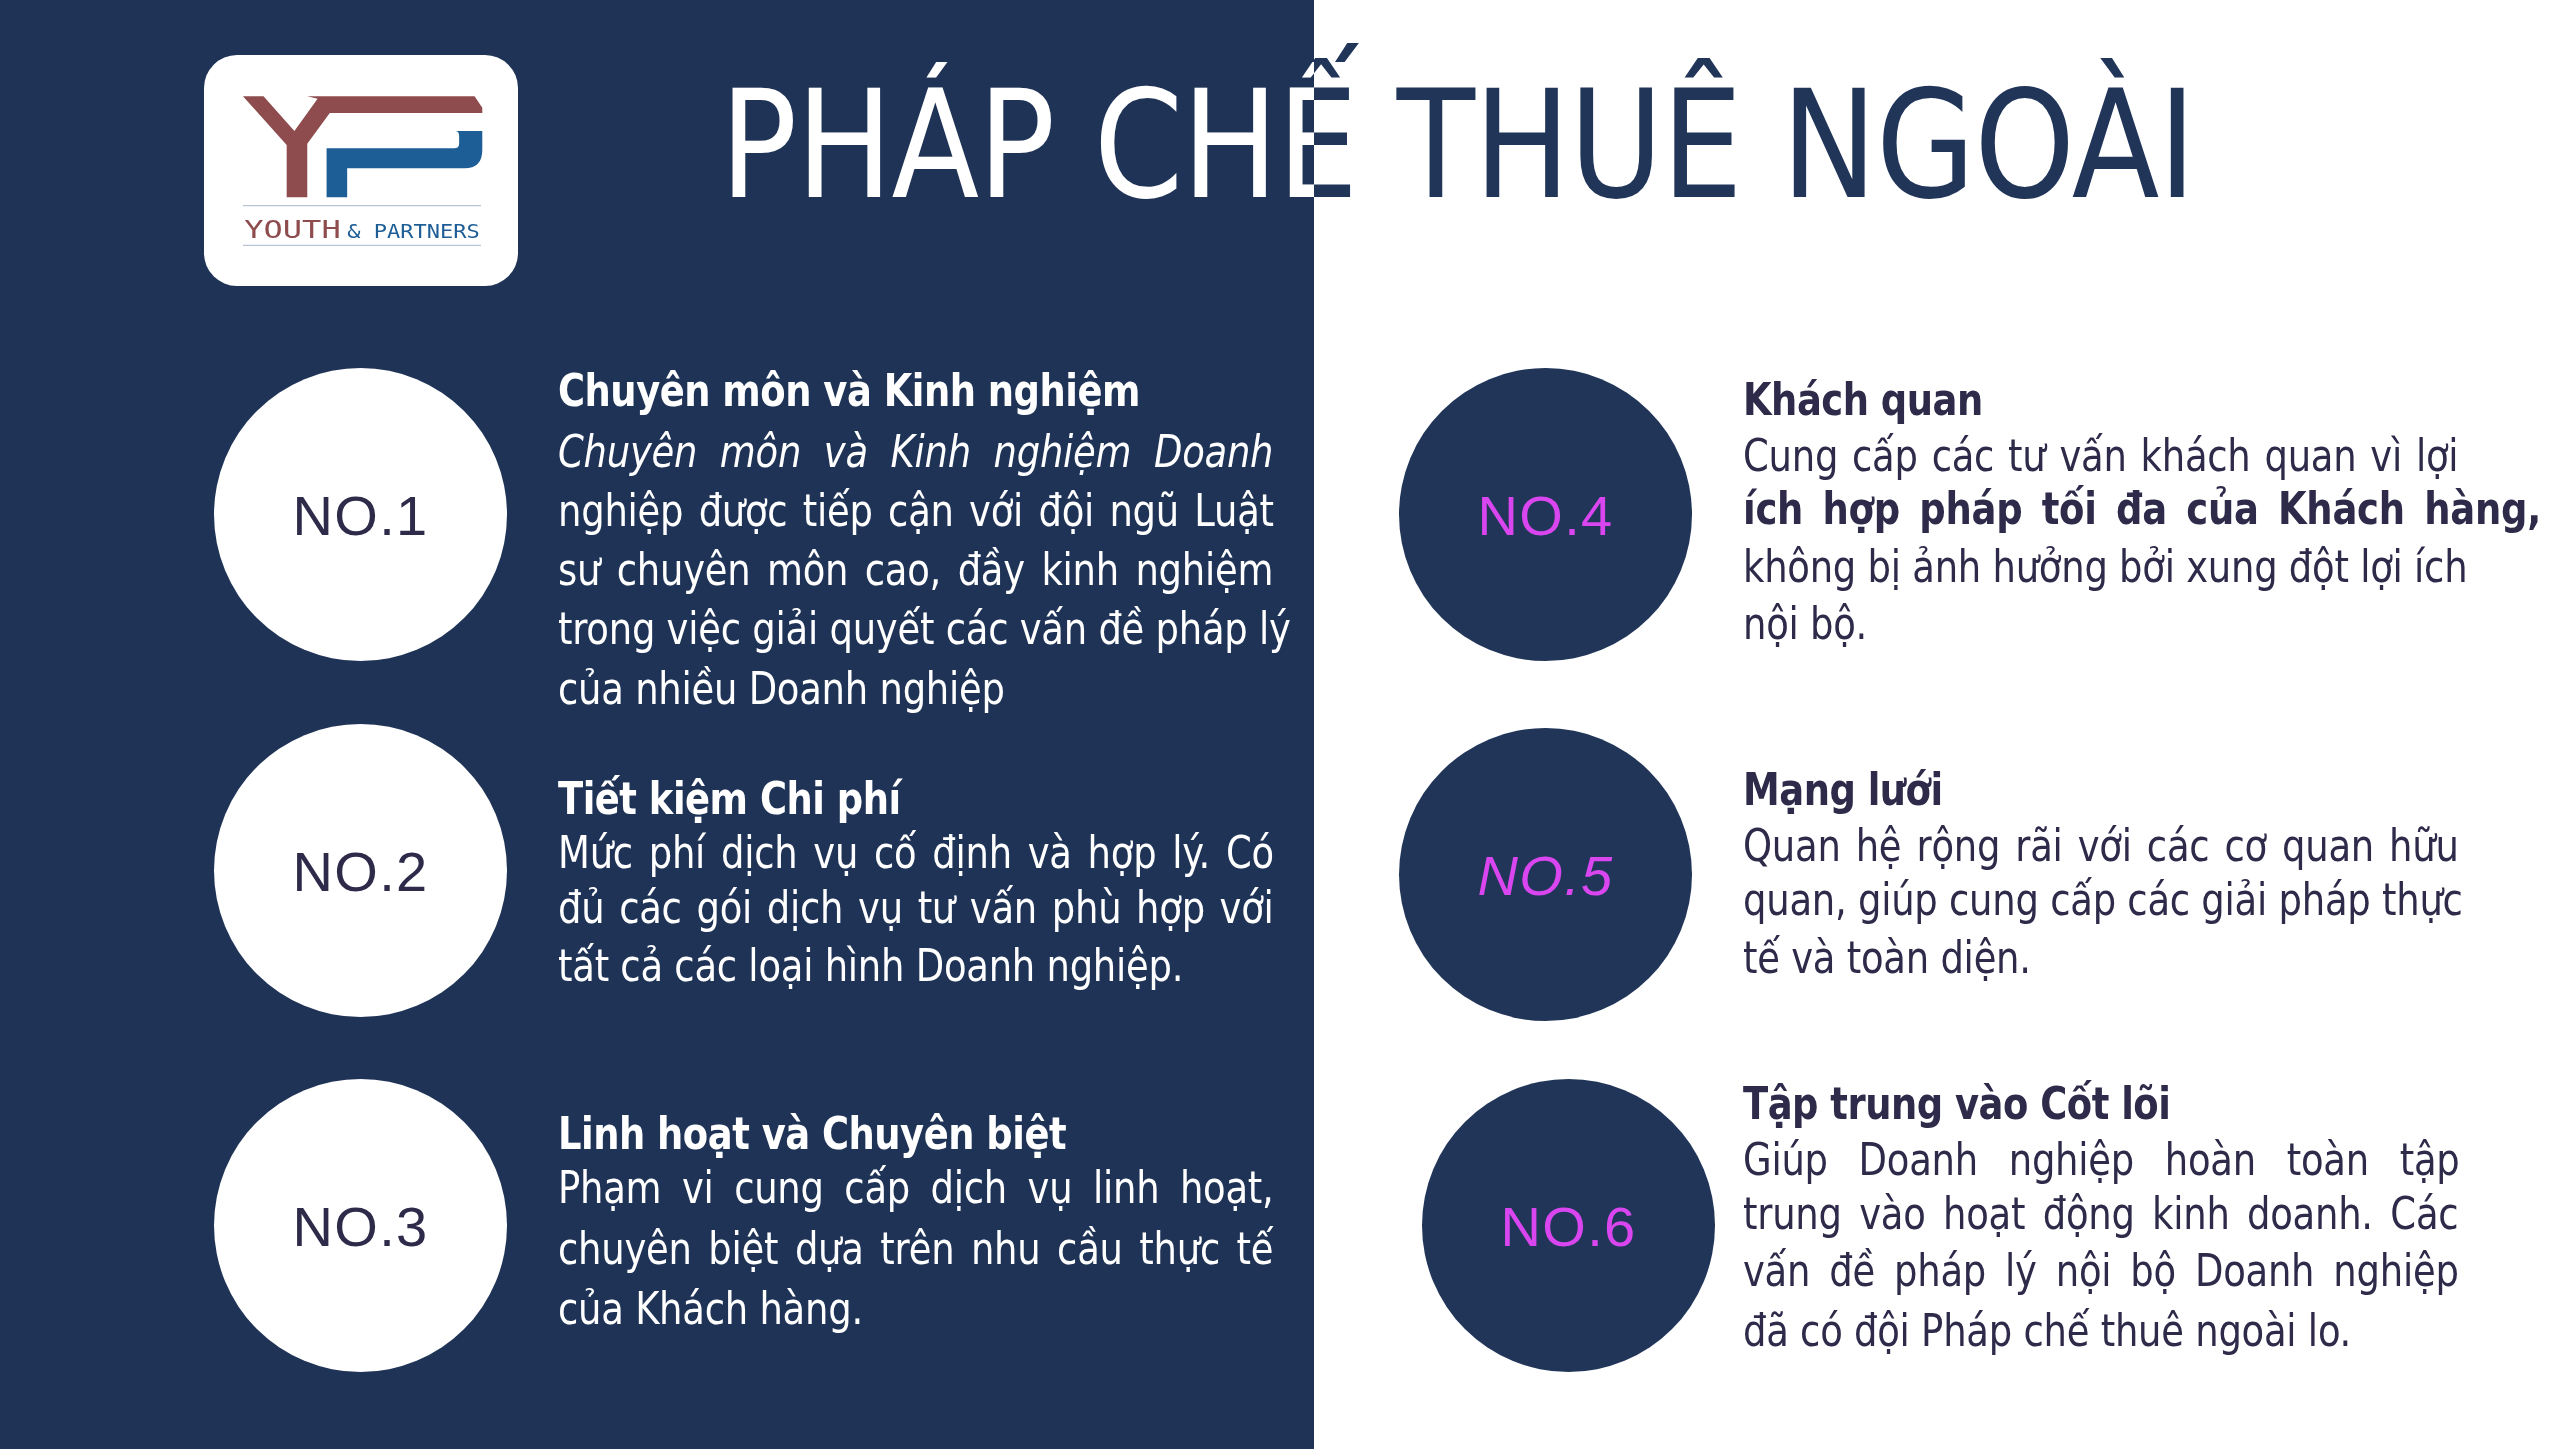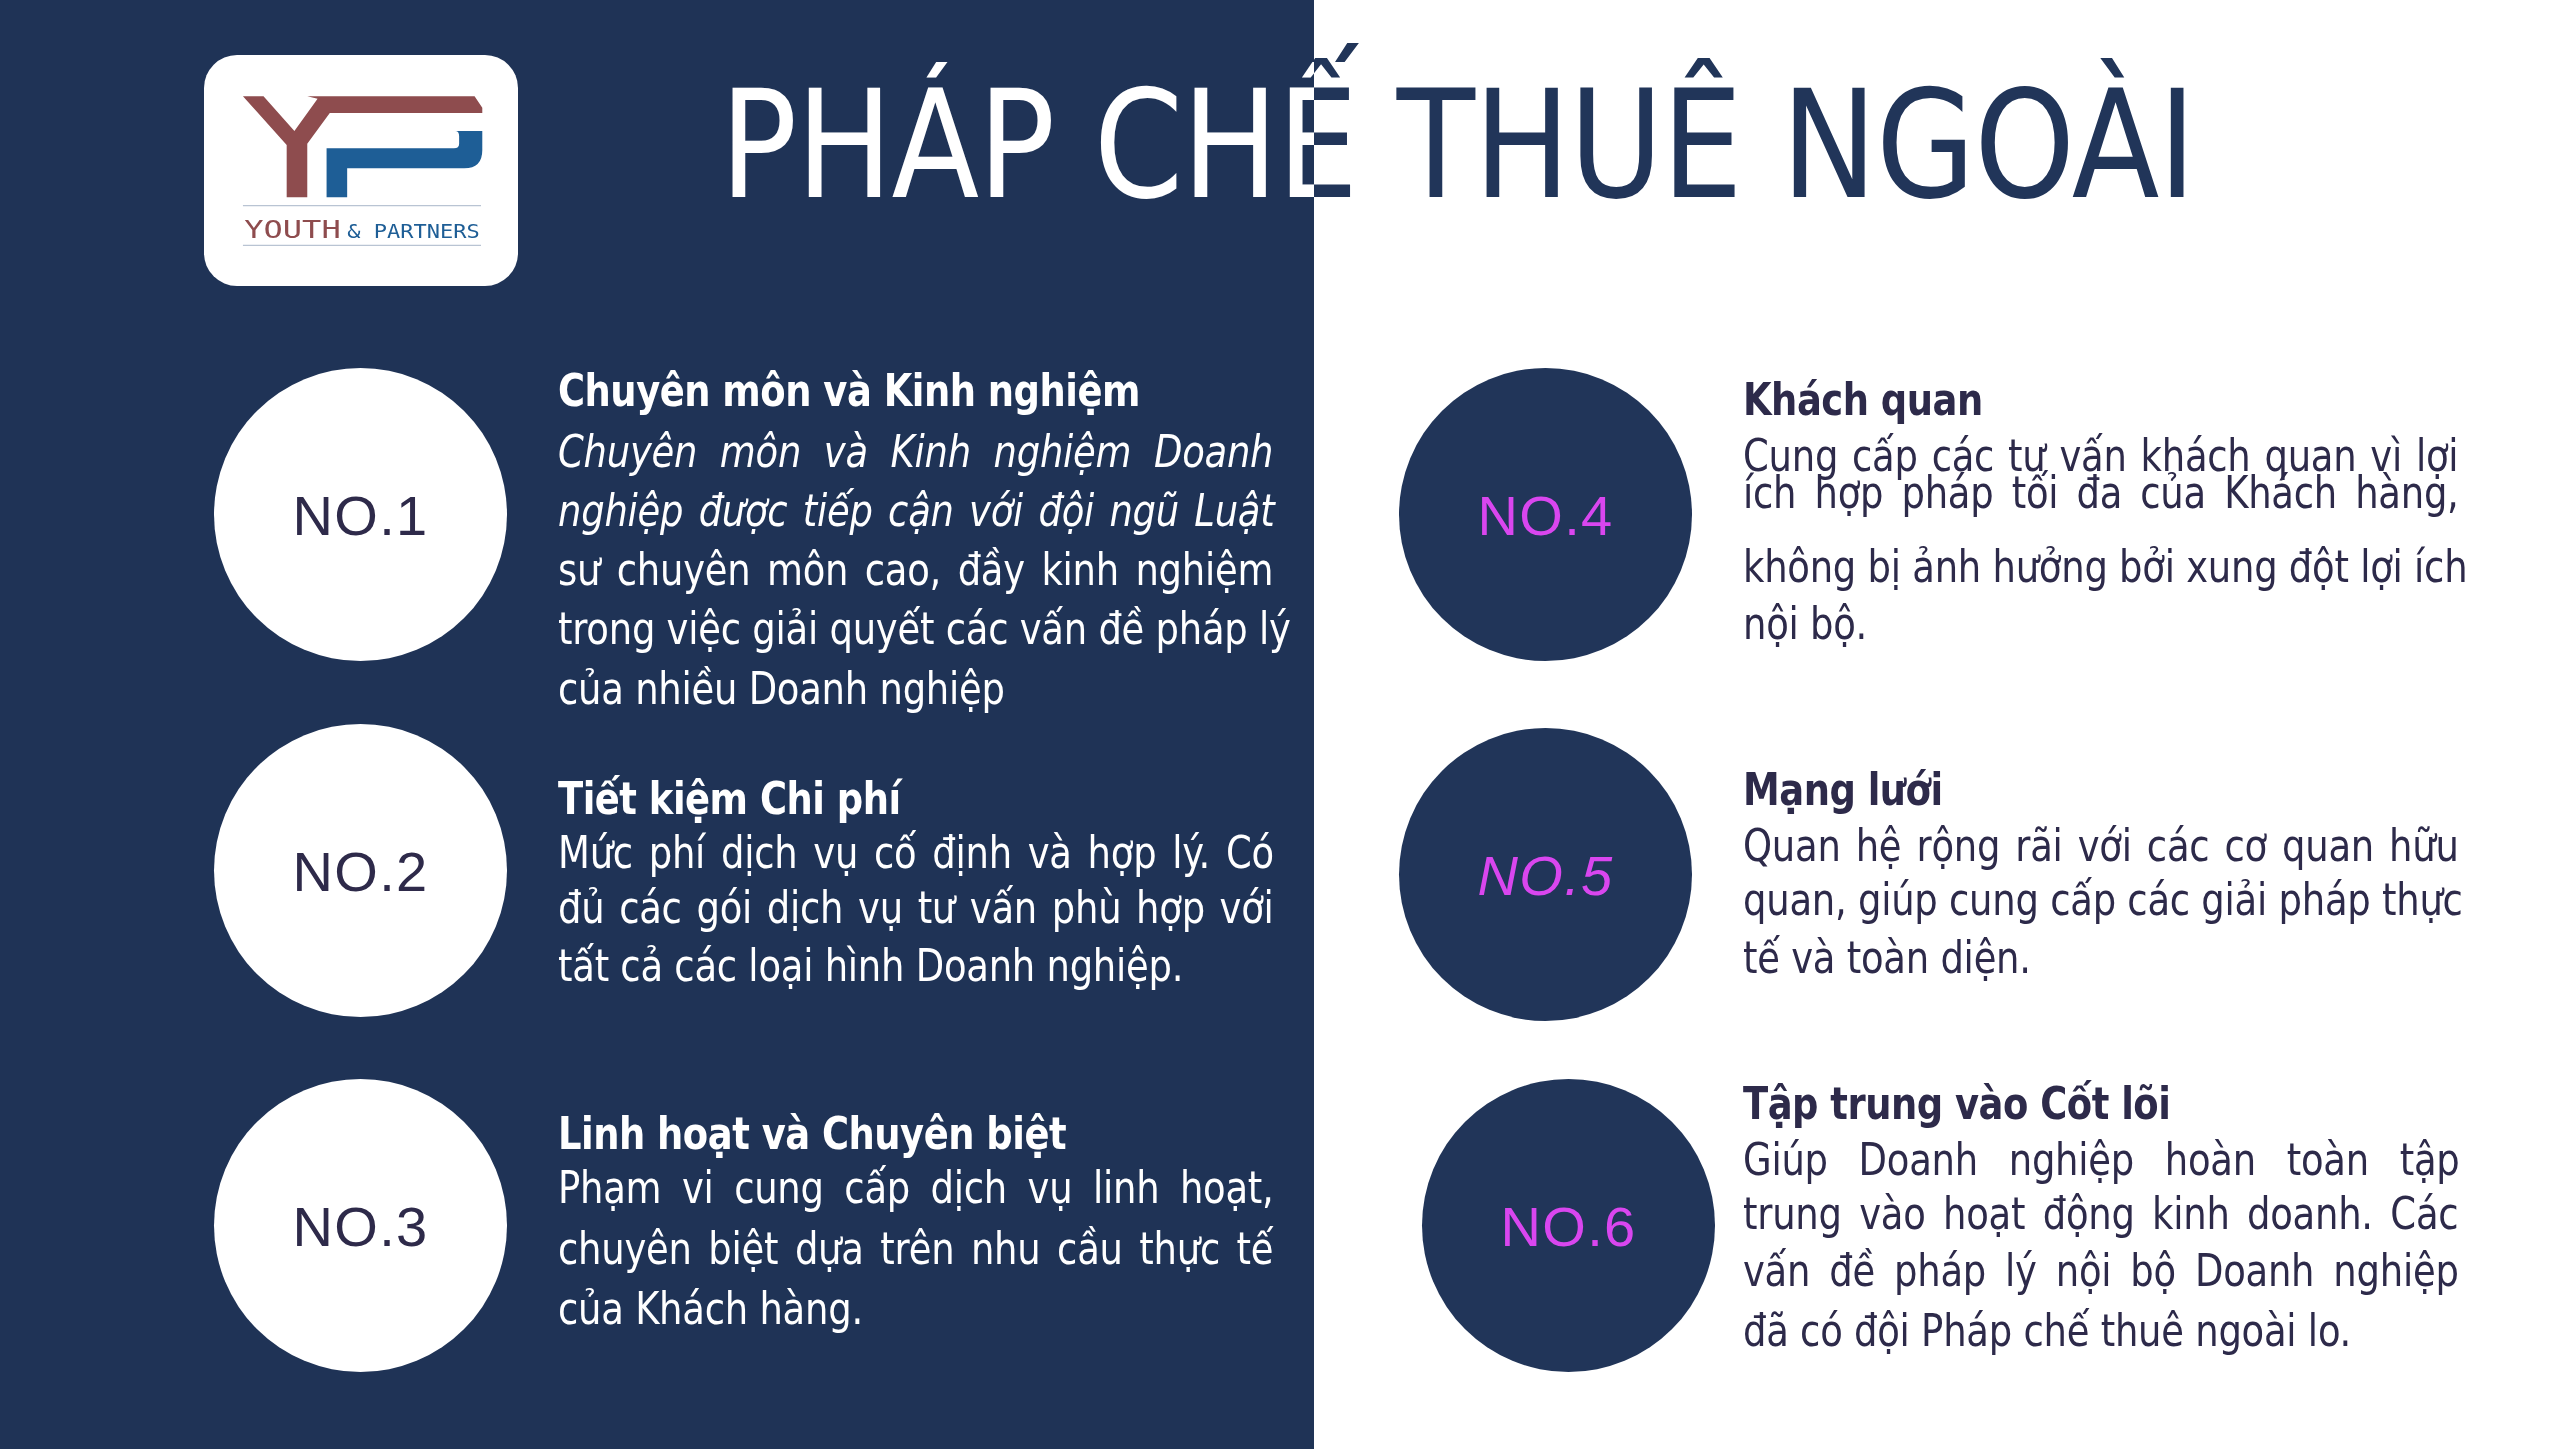--- a/index.html
+++ b/index.html
@@ -120,21 +120,21 @@
 <div class="badge dark" style="left:1399px; top:728px;font-style:italic;">
   <span class="badge-label">NO.5</span>
 </div>
 <div class="badge dark" style="left:1422px; top:1079px;">
   <span class="badge-label">NO.6</span>
 </div>
 
 <div class="feature on-dark" style="left:558px; top:0;">
   <div class="heading" style="top:365px;">Chuyên môn và Kinh nghiệm</div>
   <div class="line" style="top:426px;font-style:italic;"><span style="word-spacing: 13.3px;">Chuyên môn và Kinh nghiệm Doanh</span></div>
-  <div class="line" style="top:485px;font-style:italic;"><span style="word-spacing: 4.6px;">nghiệp được tiếp cận với đội ngũ Luật</span></div>
+  <div class="line" style="top:485px;"><span style="word-spacing: 4.6px;">nghiệp được tiếp cận với đội ngũ Luật</span></div>
   <div class="line" style="top:544px;"><span style="word-spacing: 6px;">sư chuyên môn cao, đầy kinh nghiệm</span></div>
   <div class="line" style="top:603px;"><span>trong việc giải quyết các vấn đề pháp lý</span></div>
   <div class="line" style="top:663px;"><span>của nhiều Doanh nghiệp</span></div>
 </div>
 
 <div class="feature on-dark" style="left:558px; top:0;">
   <div class="heading" style="top:773px;">Tiết kiệm Chi phí</div>
   <div class="line" style="top:827px;"><span style="word-spacing: 5.2px;">Mức phí dịch vụ cố định và hợp lý. Có</span></div>
   <div class="line" style="top:882px;"><span style="word-spacing: 3.9px;">đủ các gói dịch vụ tư vấn phù hợp với</span></div>
   <div class="line" style="top:940px;"><span>tất cả các loại hình Doanh nghiệp.</span></div>
@@ -143,21 +143,21 @@
 <div class="feature on-dark" style="left:558px; top:0;">
   <div class="heading" style="top:1108px;">Linh hoạt và Chuyên biệt</div>
   <div class="line" style="top:1162px;"><span style="word-spacing: 10.8px;">Phạm vi cung cấp dịch vụ linh hoạt,</span></div>
   <div class="line" style="top:1223px;"><span style="word-spacing: 6.1px;">chuyên biệt dựa trên nhu cầu thực tế</span></div>
   <div class="line" style="top:1283px;"><span>của Khách hàng.</span></div>
 </div>
 
 <div class="feature on-light" style="left:1743px; top:0;">
   <div class="heading" style="top:374px;">Khách quan</div>
   <div class="line" style="top:430px;"><span style="word-spacing: 2.9px;">Cung cấp các tư vấn khách quan vì lợi</span></div>
-  <div class="line" style="top:467px;"><span style="word-spacing: 8px;">ích hợp pháp tối đa của Khách hàng,</span></div>
+  <div class="line" style="top:483px;font-weight:bold;"><span style="word-spacing: 8px;">ích hợp pháp tối đa của Khách hàng,</span></div>
   <div class="line" style="top:541px;"><span>không bị ảnh hưởng bởi xung đột lợi ích</span></div>
   <div class="line" style="top:598px;"><span>nội bộ.</span></div>
 </div>
 
 <div class="feature on-light" style="left:1743px; top:0;">
   <div class="heading" style="top:764px;">Mạng lưới</div>
   <div class="line" style="top:820px;"><span style="word-spacing: 4.3px;">Quan hệ rộng rãi với các cơ quan hữu</span></div>
   <div class="line" style="top:874px;"><span>quan, giúp cung cấp các giải pháp thực</span></div>
   <div class="line" style="top:932px;"><span>tế và toàn diện.</span></div>
 </div>

